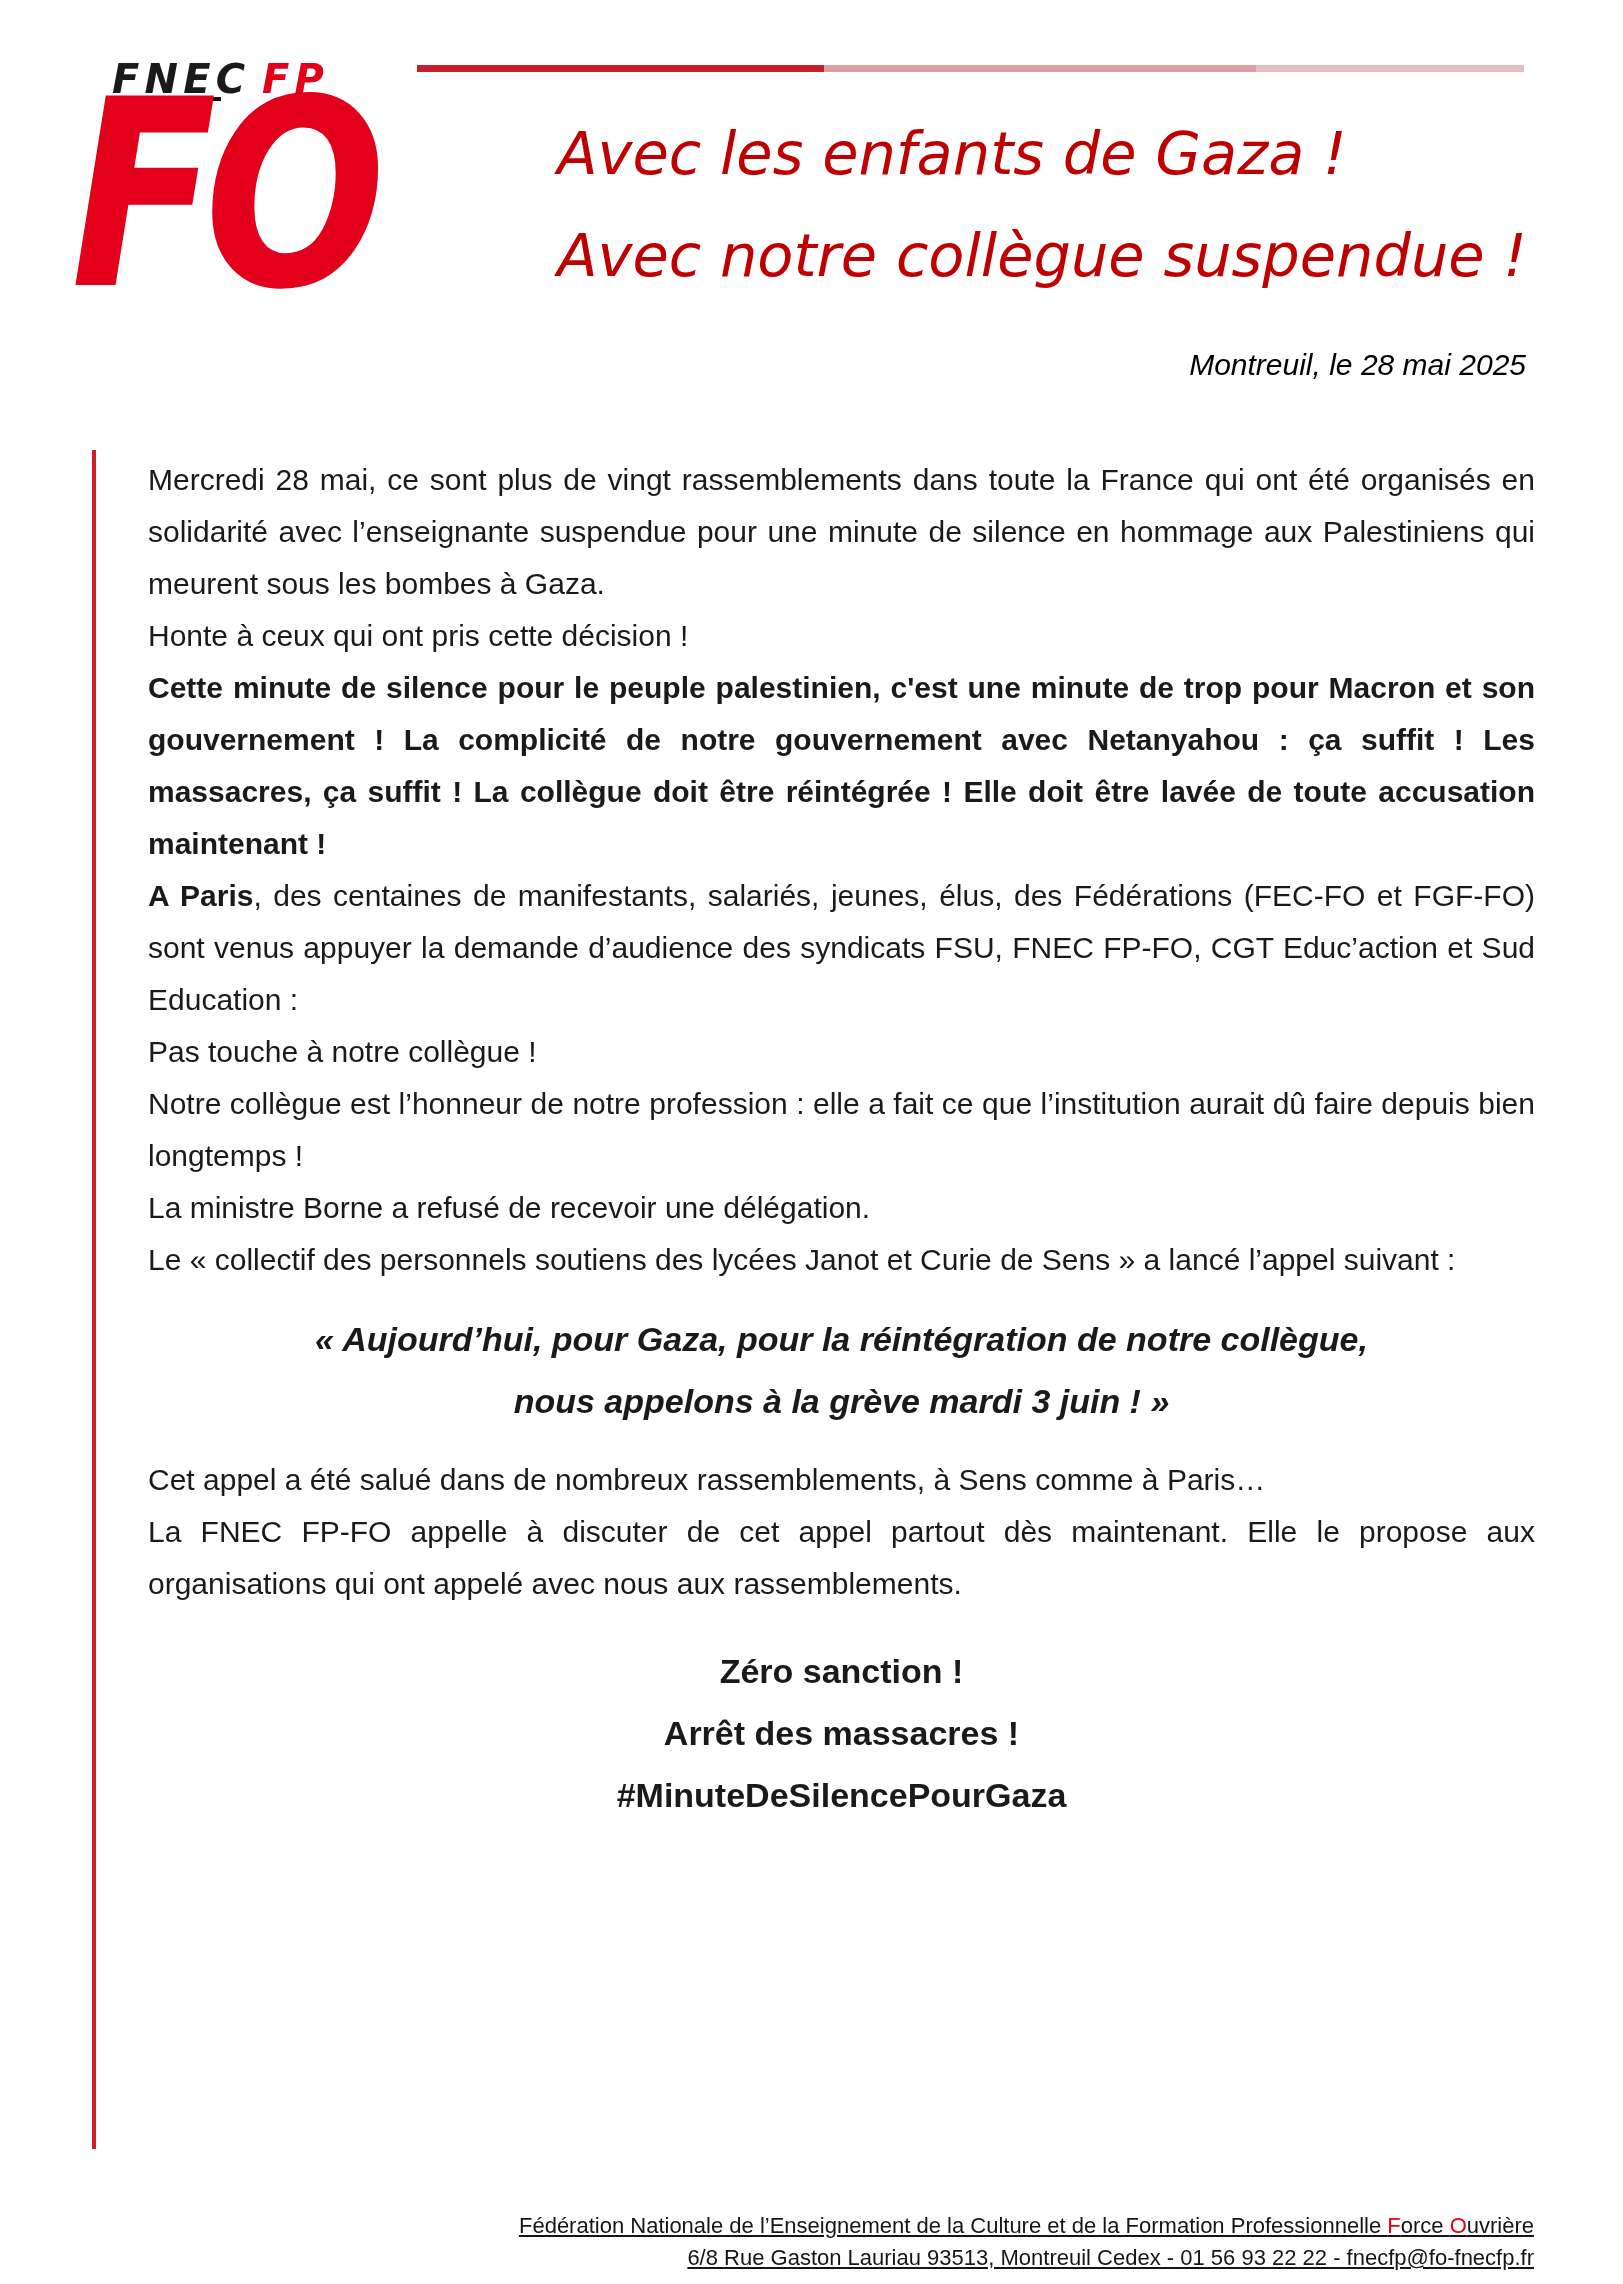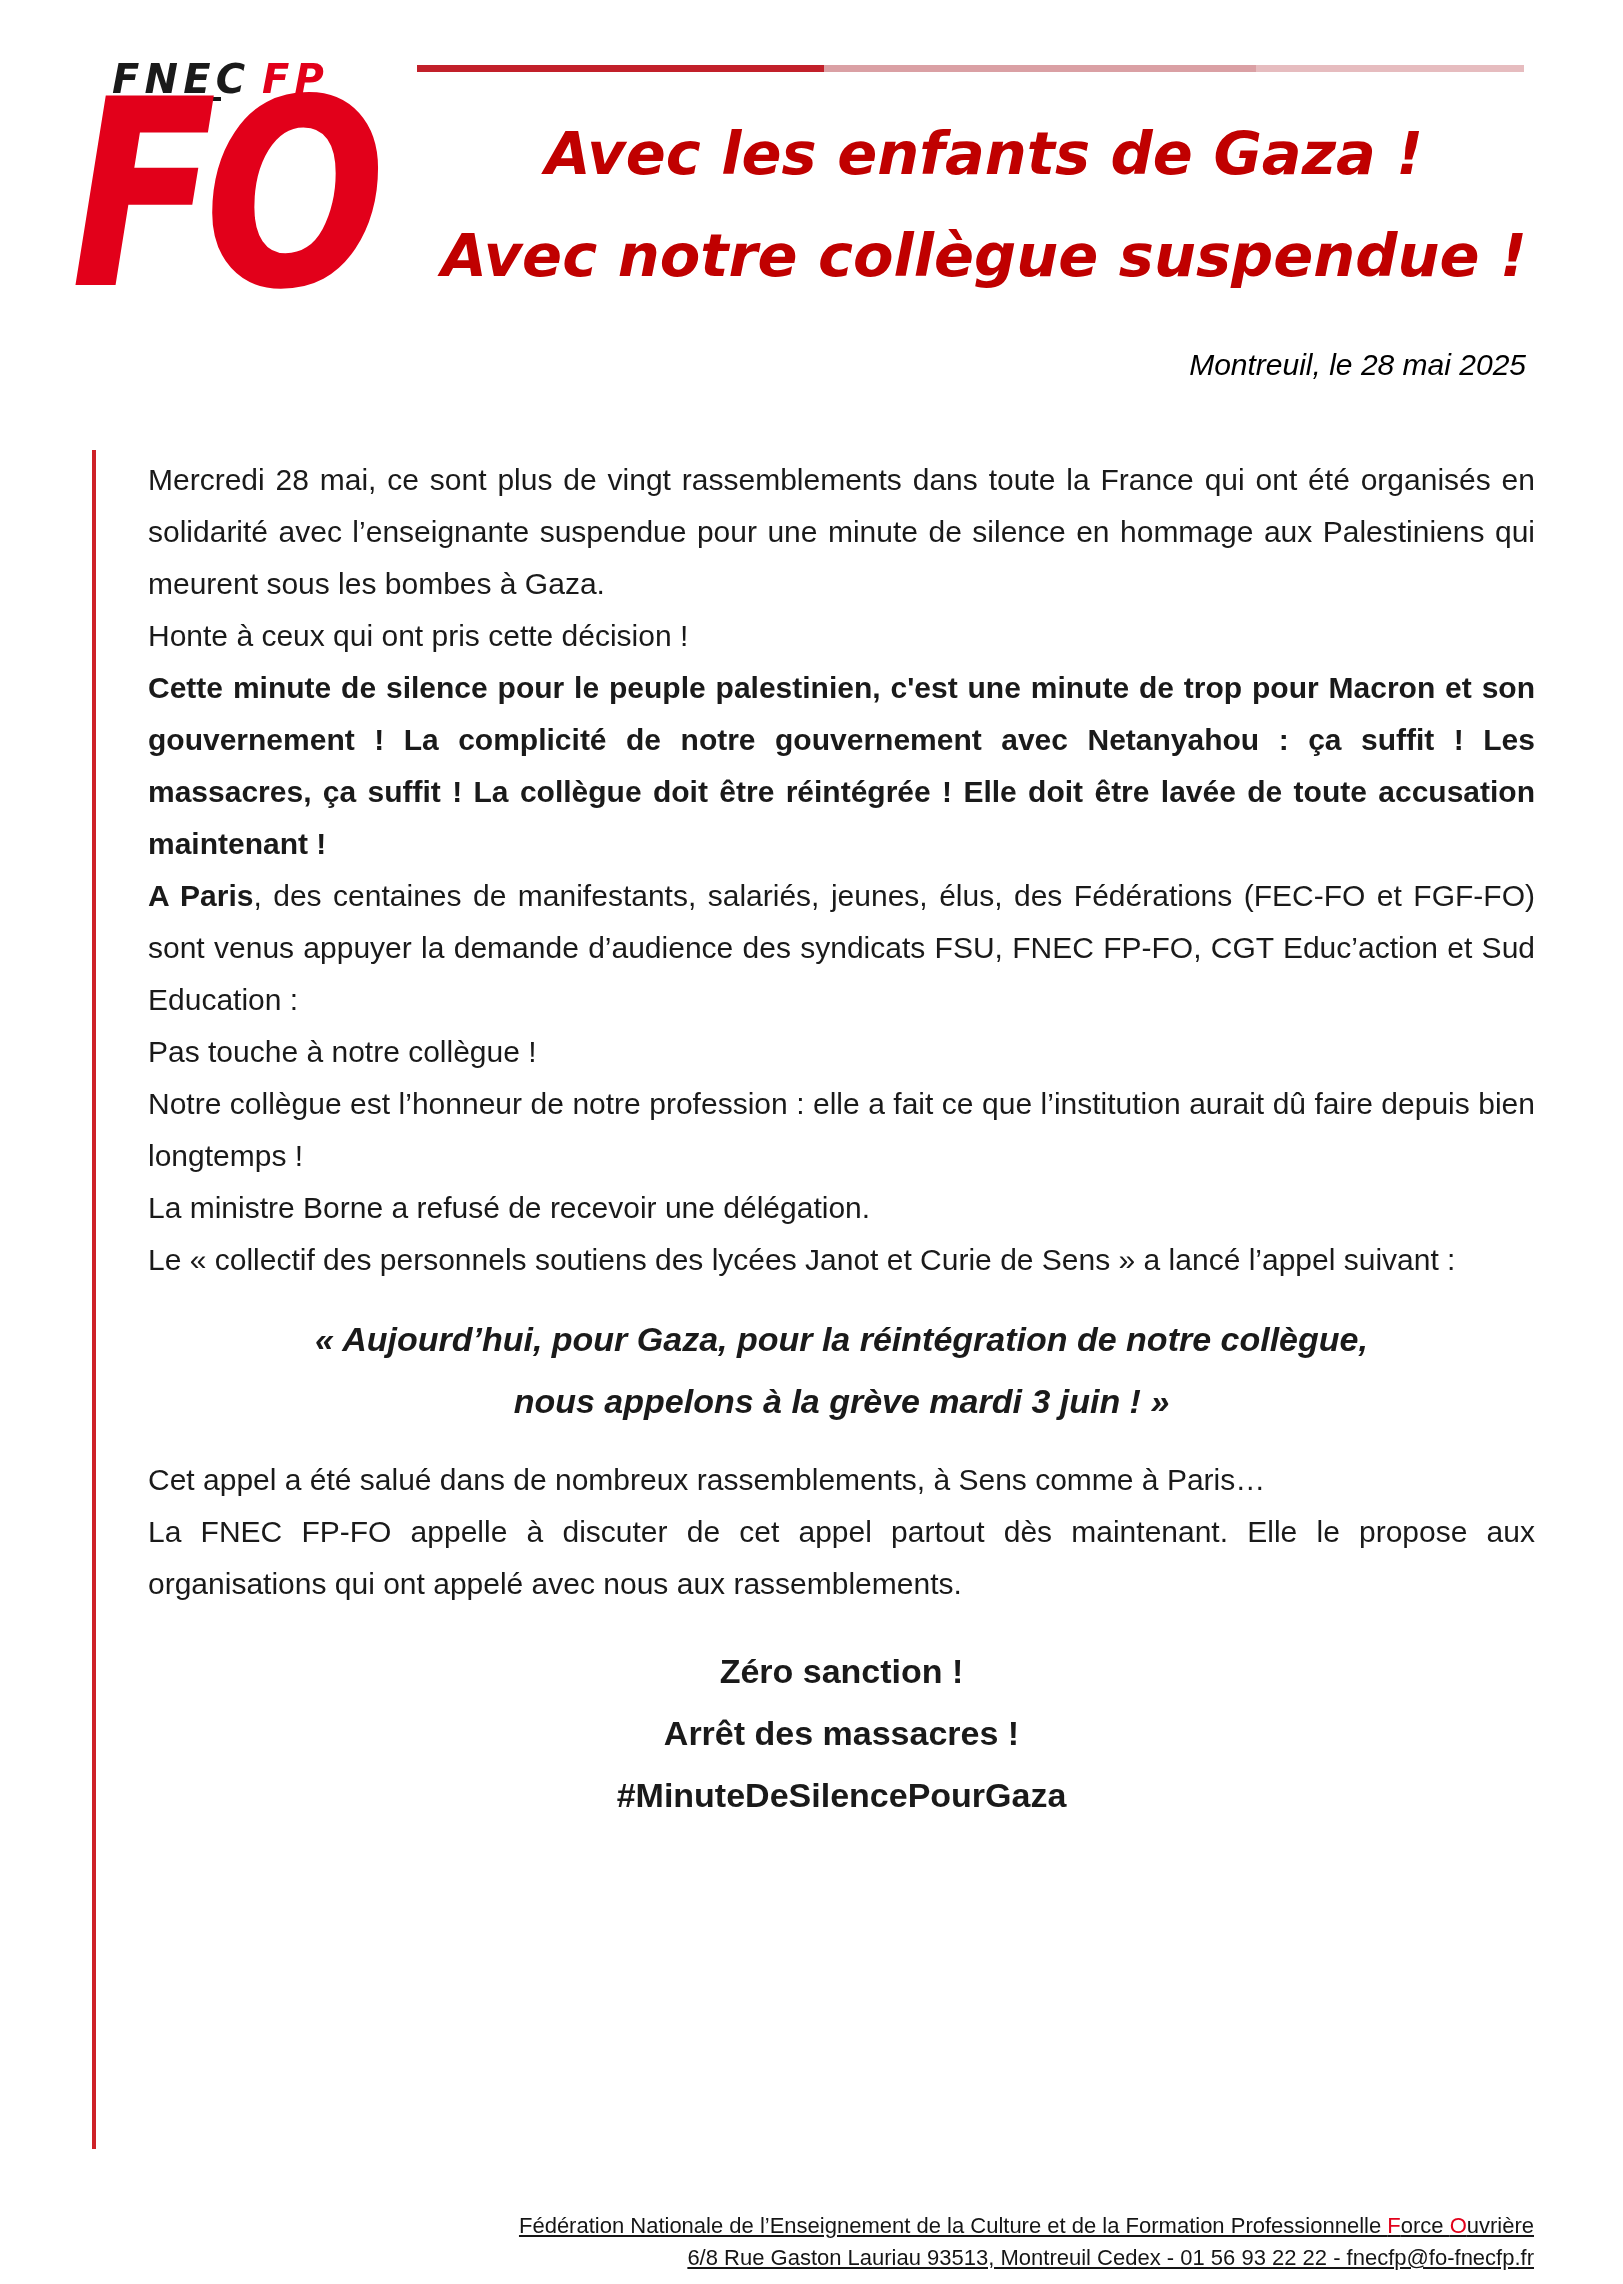--- a/index.html
+++ b/index.html
@@ -37,23 +37,23 @@
     transform:scaleX(0.82);transform-origin:left top;
   }
   
   .hline{position:absolute;left:417px;top:65px;width:1107px;height:6.6px;display:flex;}
   .hline .seg1{width:407px;background:var(--line-red);}
   .hline .seg2{width:432px;background:#daa0a4;}
   .hline .seg3{flex:1;background:#e6bcbf;}
   
   .title{
     position:absolute;top:103px;right:96px;
-    text-align:center;
+    text-align:left;
     font-family:"DejaVu Sans","Liberation Sans",sans-serif;
-    font-size:59px;font-weight:bold;font-style:italic;
+    font-size:59px;font-weight:normal;font-style:italic;
     line-height:102px;color:var(--title-red);
     white-space:nowrap;
   }
   
   .date{
     position:absolute;top:348px;right:97px;
     font-size:30px;font-style:italic;color:#000000;
   }
   
   .vline{

